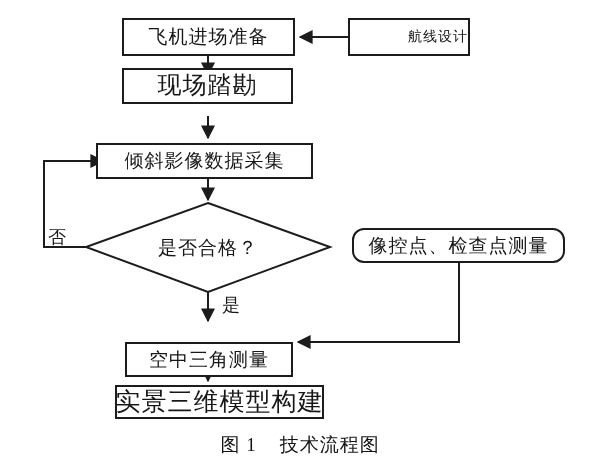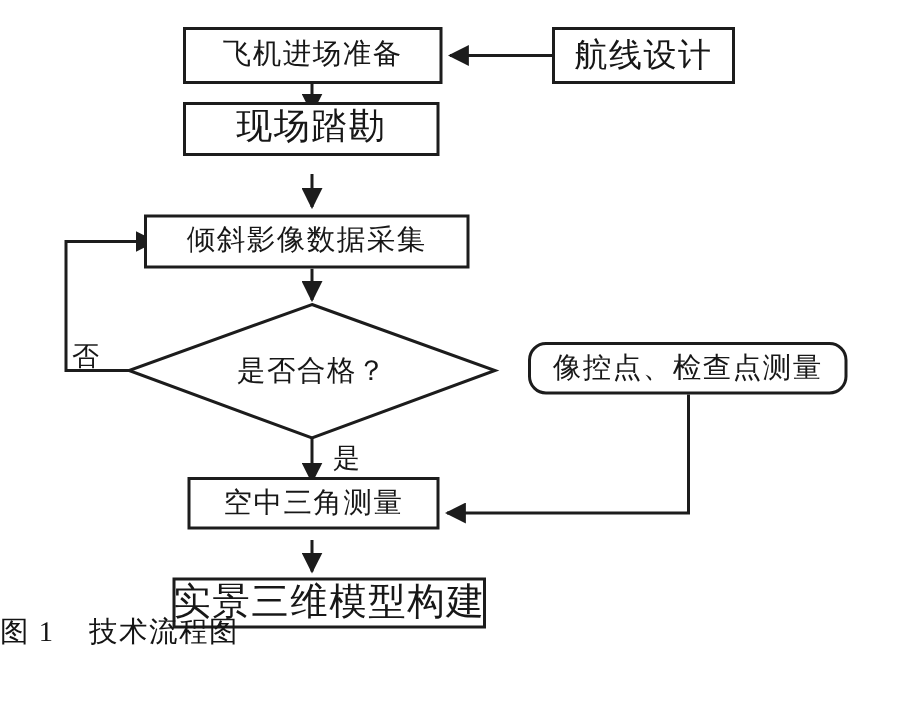--- a/index.html
+++ b/index.html
@@ -40,25 +40,25 @@
     color: #171717;
     letter-spacing: 1px;
     line-height: 1.15;
     white-space: nowrap;
   }
   .node-label {
     display: block;
   }
   
   #node-flight-prep   { left:122px; top:18px;  width:173px; height:38px; font-size:19px; }
-  #node-route-design  { left:368px; top:18px;  width:122px; height:38px; font-size:22px; }
+  #node-route-design  { left:348px; top:18px;  width:122px; height:38px; font-size:14px;justify-content:flex-end; }
   #node-site-survey   { left:122px; top:68px;  width:171px; height:36px; font-size:24px; }
   #node-oblique-image { left:96px; top:143px; width:217px; height:36px; font-size:19px; }
   #node-gcp-measure   { left:352px; top:228px; width:213px; height:35px; font-size:19px;border-radius:12px; }
-  #node-aerotriangulation { left:125px; top:318px; width:168px; height:35px; font-size:19px; }
+  #node-aerotriangulation { left:125px; top:342px; width:168px; height:35px; font-size:19px; }
   #node-model-build   { left:115px; top:385px; width:209px; height:34px; font-size:25px; }
 
   
   #node-decision-text {
     position: absolute;
     left: 86px;
     top: 203px;
     width: 244px;
     height: 89px;
     display: flex;
@@ -81,22 +81,23 @@
     background: transparent;
     letter-spacing: 0;
     white-space: nowrap;
   }
   #label-no  { left: 48px;  top: 225px; }
   #label-yes { left: 222px; top: 293px; }
 
   #figure-caption {
     position: absolute;
     left: 0;
-    top: 408px;
+    top: 432px;
     width: 600px;
+    text-align: center;
     font-size: 19px;
     letter-spacing: 1px;
     color: #141414;
     white-space: pre;
   }
 </style>
 </head>
 <body>
 
 <div id="canvas">

